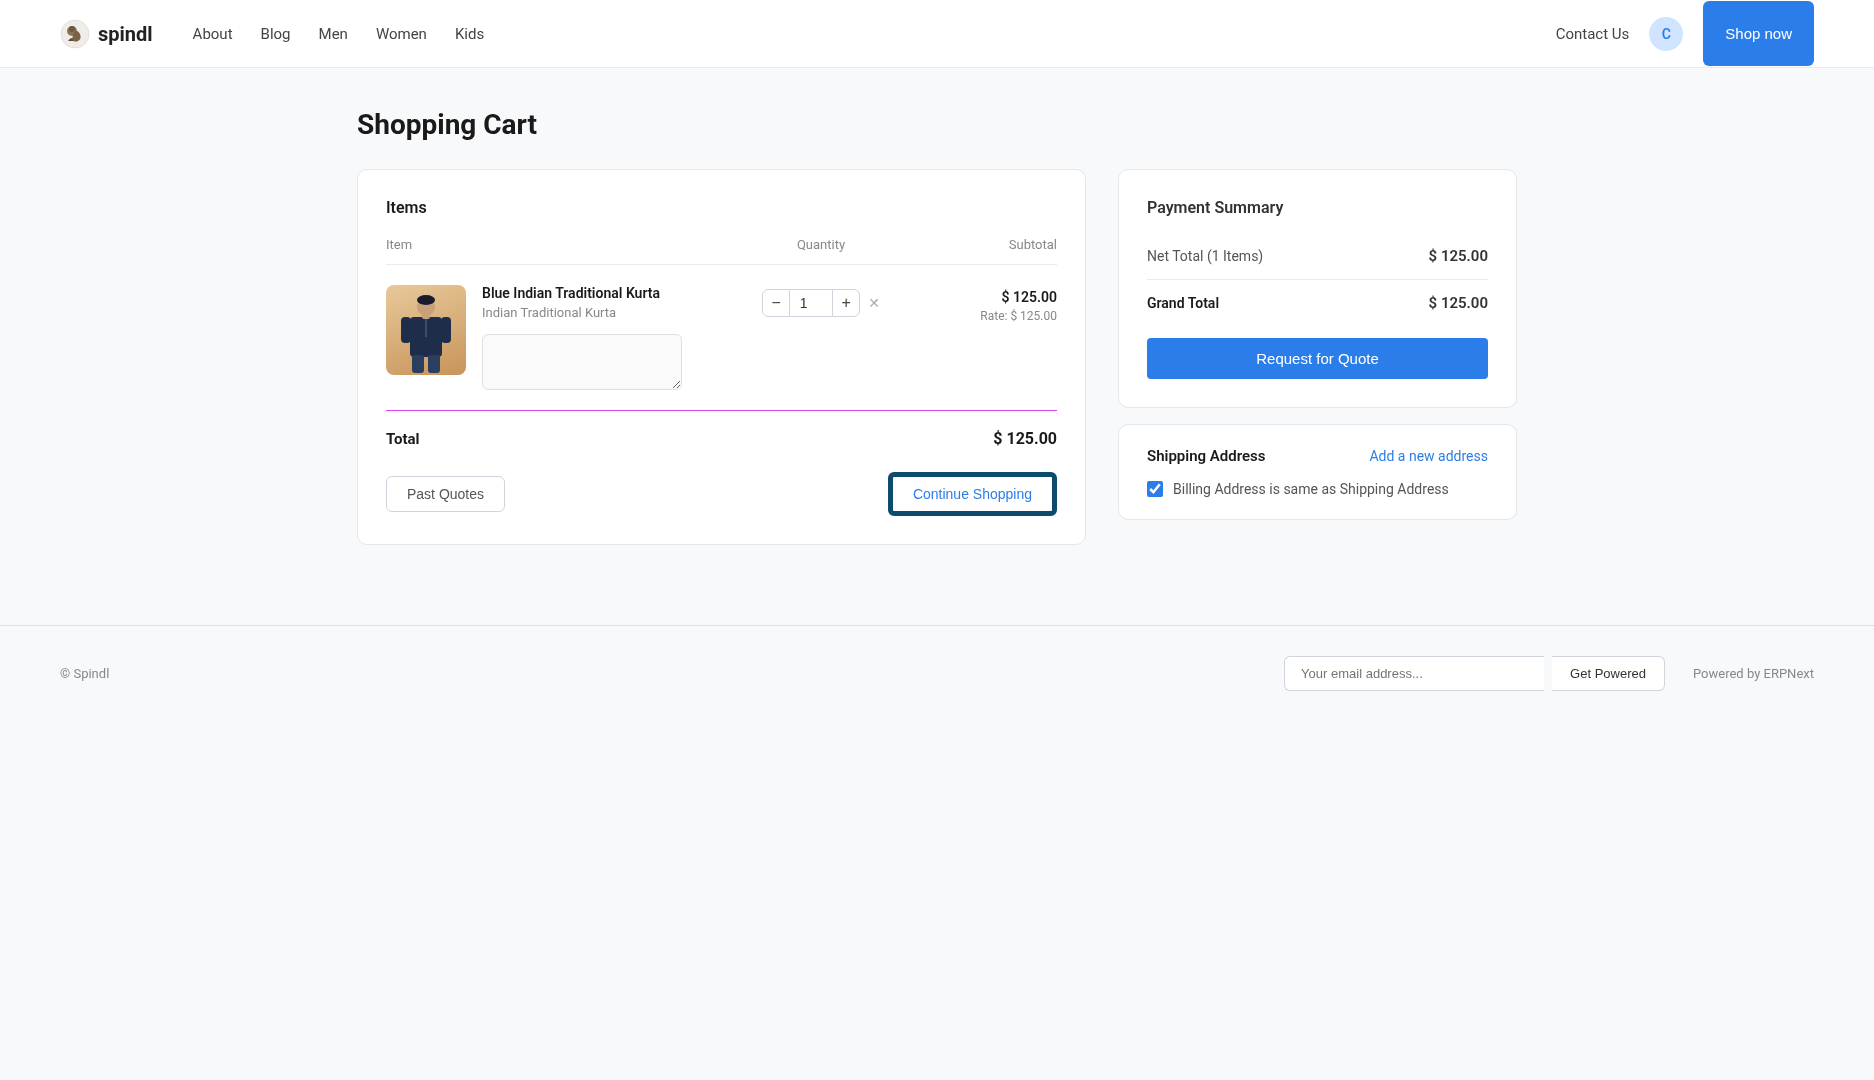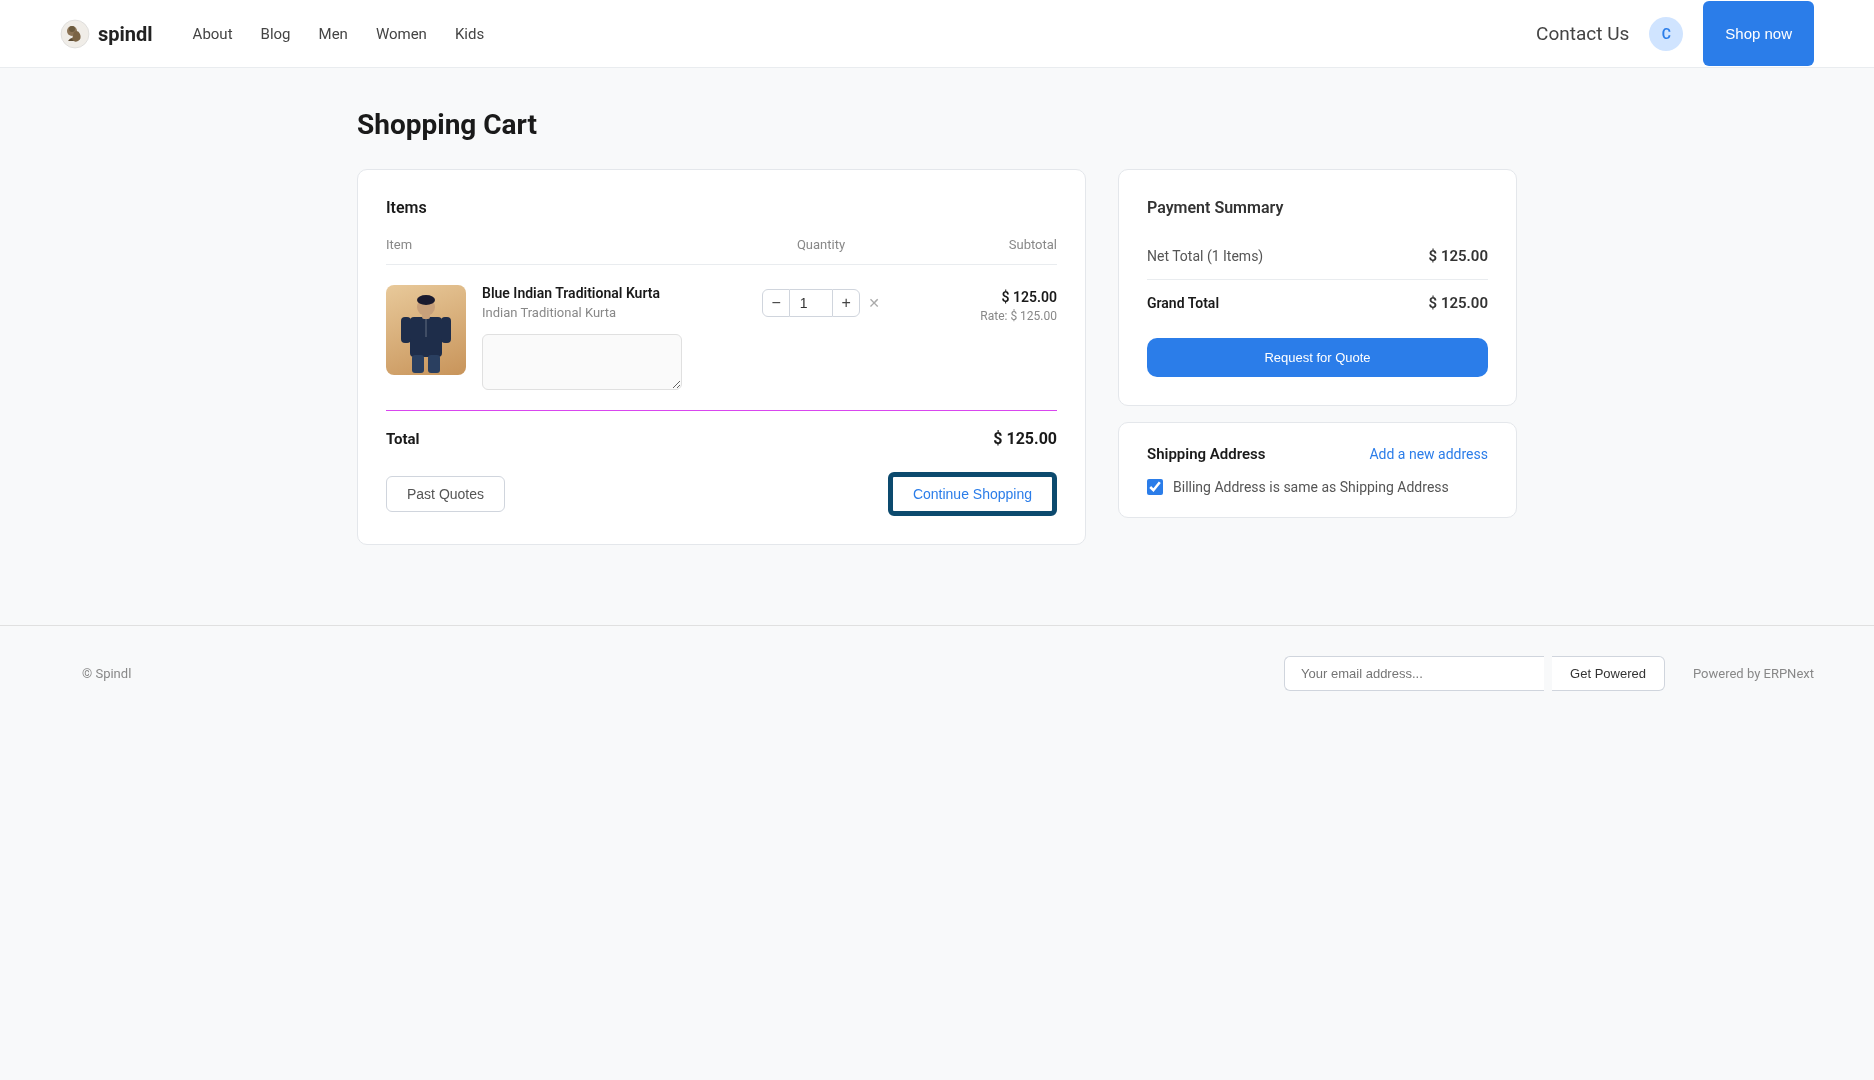--- a/index.html
+++ b/index.html
@@ -6,21 +6,21 @@
     body { font-family: -apple-system, BlinkMacSystemFont, 'Segoe UI', Roboto, sans-serif; background: #f8f9fa; color: #333; font-size: 14px; }
 
     
     .header { background: #fff; border-bottom: 1px solid #e9ecef; padding: 0 60px; display: flex; align-items: center; justify-content: space-between; height: 68px; }
     .header-left { display: flex; align-items: center; gap: 40px; }
     .logo { display: flex; align-items: center; gap: 8px; font-weight: 700; font-size: 20px; color: #222; }
     .logo-icon { width: 30px; height: 30px; }
     .nav-links { display: flex; gap: 28px; }
     .nav-link { color: #444; text-decoration: none; font-size: 15px; cursor: pointer; }
     .header-right { display: flex; align-items: center; gap: 20px; }
-    .contact-us { color: #444; font-size: 19px; cursor: pointer; }
+    .contact-us { color: #444; font-size: 15px; cursor: pointer; }
     .user-avatar { width: 34px; height: 34px; background: #d0e4ff; border-radius: 50%; display: flex; align-items: center; justify-content: center; font-weight: 600; color: #2b7de9; font-size: 14px; cursor: pointer; }
     .shop-now-btn { background: #2b7de9; color: #fff; border: none; border-radius: 6px; padding: 24px 22px; font-size: 15px; cursor: pointer; font-weight: 500; }
 
     
     .page-content { max-width: 1200px; margin: 0 auto; padding: 40px 20px 80px; }
     .page-title { font-size: 28px; font-weight: 700; color: #1a1a1a; margin-bottom: 28px; }
 
     
     .cart-layout { display: flex; gap: 24px; align-items: flex-start; }
     .cart-main { flex: 1; }
@@ -63,34 +63,34 @@
     .past-quotes-btn { border: 1px solid #d0d5dd; background: #fff; color: #555; border-radius: 6px; padding: 9px 20px; cursor: pointer; font-size: 14px; }
     .continue-shopping-btn { border: 5px solid #0c4a6e; background: #fff; color: #2b7de9; border-radius: 6px; padding: 9px 20px; cursor: pointer; font-size: 14px; font-weight: 500; }
 
     
     .payment-summary-title { font-size: 16px; font-weight: 600; margin-bottom: 20px; }
     .summary-row { display: flex; justify-content: space-between; align-items: center; padding: 10px 0; }
     .summary-label { color: #555; font-size: 14px; }
     .summary-value { font-weight: 600; font-size: 15px; }
     .summary-divider { border: none; border-top: 1px solid #e9ecef; margin: 4px 0; }
     .summary-row.grand-total .summary-label { font-weight: 600; color: #1a1a1a; }
-    .rfq-btn { width: 100%; background: #2b7de9; color: #fff; border: none; border-radius: 10px; padding: 12px; font-size: 13px; cursor: pointer; font-weight: 500; margin-top: 16px; }
+    .rfq-btn { width: 100%; background: #2b7de9; color: #fff; border: none; border-radius: 4px; padding: 12px; font-size: 15px; cursor: pointer; font-weight: 500; margin-top: 16px; }
 
     
     .shipping-card { background: #fff; border: 1px solid #e4e7eb; border-radius: 10px; padding: 22px 28px; margin-top: 16px; }
     .shipping-header { display: flex; justify-content: space-between; align-items: center; }
     .shipping-title { font-size: 15px; font-weight: 600; color: #1a1a1a; }
     .add-address-link { color: #2b7de9; font-size: 14px; cursor: pointer; text-decoration: none; }
     .billing-same { display: flex; align-items: center; gap: 10px; margin-top: 16px; font-size: 14px; color: #555; }
     .billing-checkbox { width: 16px; height: 16px; accent-color: #2b7de9; cursor: pointer; }
 
     
     .footer-divider { border: none; border-top: 1px solid #e0e0e0; }
     .footer { background: #f8f9fa; padding: 30px 60px; display: flex; justify-content: space-between; align-items: center; }
-    .footer-copyright { color: #888; font-size: 13px; margin-left: 22px; }
+    .footer-copyright { color: #888; font-size: 13px; }
     .footer-right { display: flex; align-items: center; gap: 8px; }
     .email-input { border: 1px solid #d0d5dd; border-right: none; border-radius: 6px 0 0 6px; padding: 9px 16px; font-size: 13px; width: 260px; color: #999; background: #fff; }
     .get-updates-btn { border: 1px solid #d0d5dd; border-left: none; border-radius: 0 6px 6px 0; padding: 9px 18px; background: #fff; font-size: 13px; cursor: pointer; color: #333; font-weight: 500; }
     .footer-powered { color: #888; font-size: 13px; margin-left: 20px; }
 
     
     .product-image-wrap {
       width: 80px; height: 90px;
       background: linear-gradient(160deg, #e8c99a 0%, #c8945a 100%);
       border-radius: 8px;

